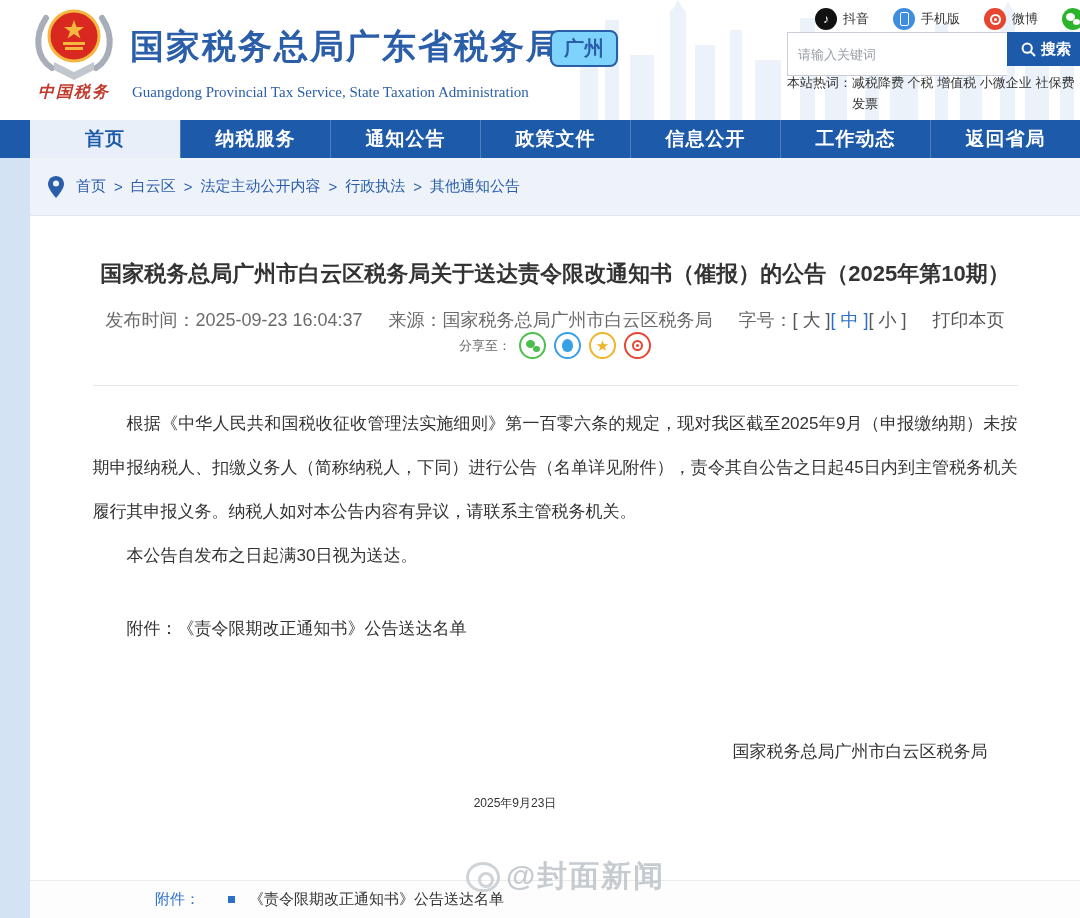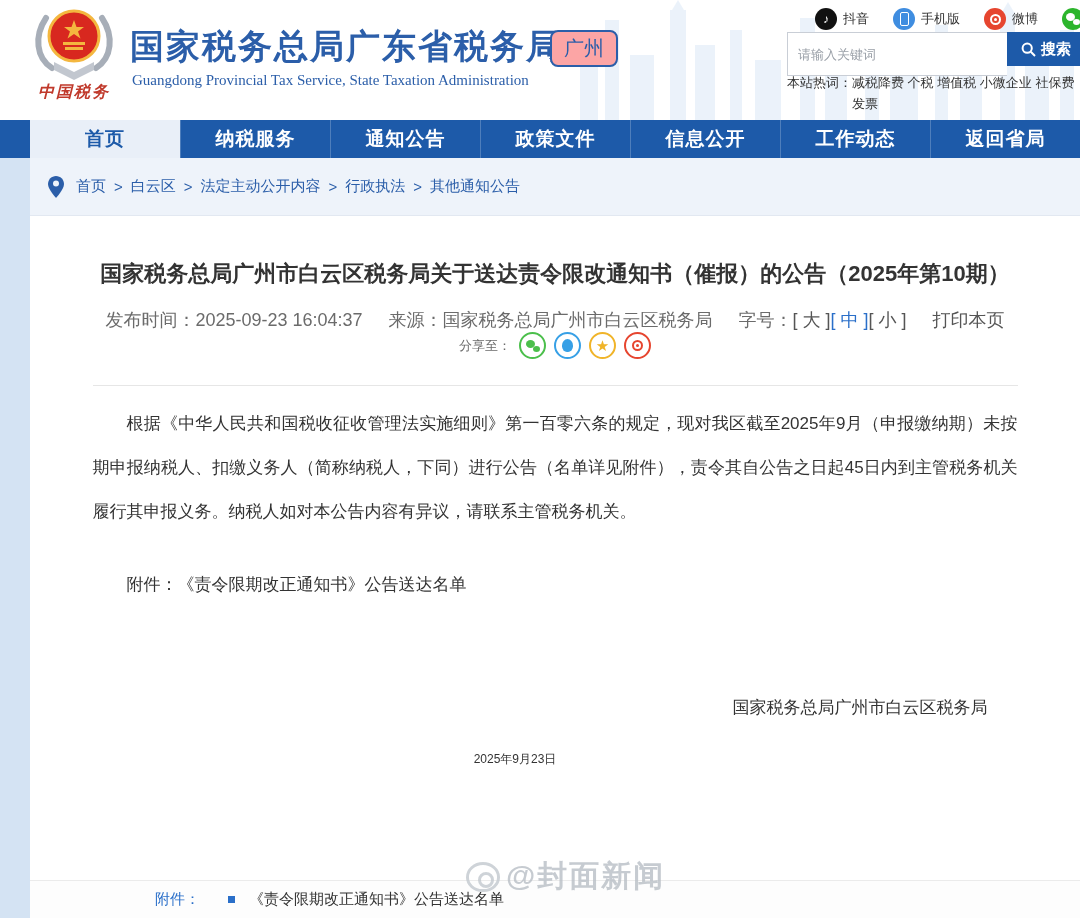--- a/index.html
+++ b/index.html
@@ -8,24 +8,24 @@
 
   
   .header { position: relative; width: 1080px; height: 120px; background: #ffffff; overflow: hidden; }
   .skyline { position: absolute; right: 0; top: 0; width: 560px; height: 120px; opacity: 0.55; }
   .logo-wrap { position: absolute; left: 24px; top: 6px; width: 100px; text-align: center; }
   .logo-emblem { display: block; margin: 0 auto; }
   .logo-caption { font-family: "DejaVu Serif", serif; font-style: italic; font-weight: bold;
                   color: #c0392b; font-size: 16px; letter-spacing: 2px; margin-top: -2px; }
   .site-title { position: absolute; left: 130px; top: 24px; color: #2b5ea9; font-size: 34px;
                 font-weight: bold; letter-spacing: 2px; white-space: nowrap; }
-  .site-subtitle { position: absolute; left: 132px; top: 72px; color: #2b5ea9; font-size: 15px;
+  .site-subtitle { position: absolute; left: 132px; top: 84px; color: #2b5ea9; font-size: 15px;
                    font-family: "Liberation Serif", serif; white-space: nowrap; }
   .region-badge { position: absolute; left: 550px; top: 30px; border: 2px solid #2b5ea9; color: #2b5ea9;
-                  font-size: 20px; font-weight: normal; border-radius: 8px; padding: 3px 12px; background: #fca5a5; }
+                  font-size: 20px; font-weight: bold; border-radius: 8px; padding: 3px 12px; background: #7dd3fc; }
 
   .quick-links { position: absolute; left: 815px; top: 8px; width: 300px; display: flex; gap: 24px;
                  align-items: center; font-size: 13px; color: #333; white-space: nowrap; }
   .quick-link { display: flex; align-items: center; gap: 6px; cursor: pointer; }
   .qicon { width: 22px; height: 22px; border-radius: 50%; display: inline-flex; align-items: center;
            justify-content: center; color: #fff; font-size: 12px; flex: 0 0 auto; }
   .qicon.douyin { background: #111; }
   .qicon.mobile { background: #3f8de0; }
   .qicon.weibo { background: #e6452f; }
   .qicon.wechat { background: #2cb52c; }
@@ -254,20 +254,21 @@
     <span class="sicon s-qzone">★</span>
     <span class="sicon s-weibo">
         <span class="eye-glyph"></span>
       </span>
   </div>
 
   <div class="rule"></div>
 
   <div class="body-text">
     <p>根据《中华人民共和国税收征收管理法实施细则》第一百零六条的规定，现对我区截至2025年9月（申报缴纳期）未按期申报纳税人、扣缴义务人（简称纳税人，下同）进行公告（名单详见附件），责令其自公告之日起45日内到主管税务机关履行其申报义务。纳税人如对本公告内容有异议，请联系主管税务机关。</p>
+    <p>本公告自发布之日起满30日视为送达。</p>
     <div class="attach-inline">附件：《责令限期改正通知书》公告送达名单</div>
     <div class="signature">国家税务总局广州市白云区税务局</div>
     <div class="sign-date">2025年9月23日</div>
   </div>
 
   <div class="attachments">
     <span class="attach-label">附件：</span>
     <span class="attach-bullet"></span>
     <span class="attach-link">《责令限期改正通知书》公告送达名单</span>
   </div>

